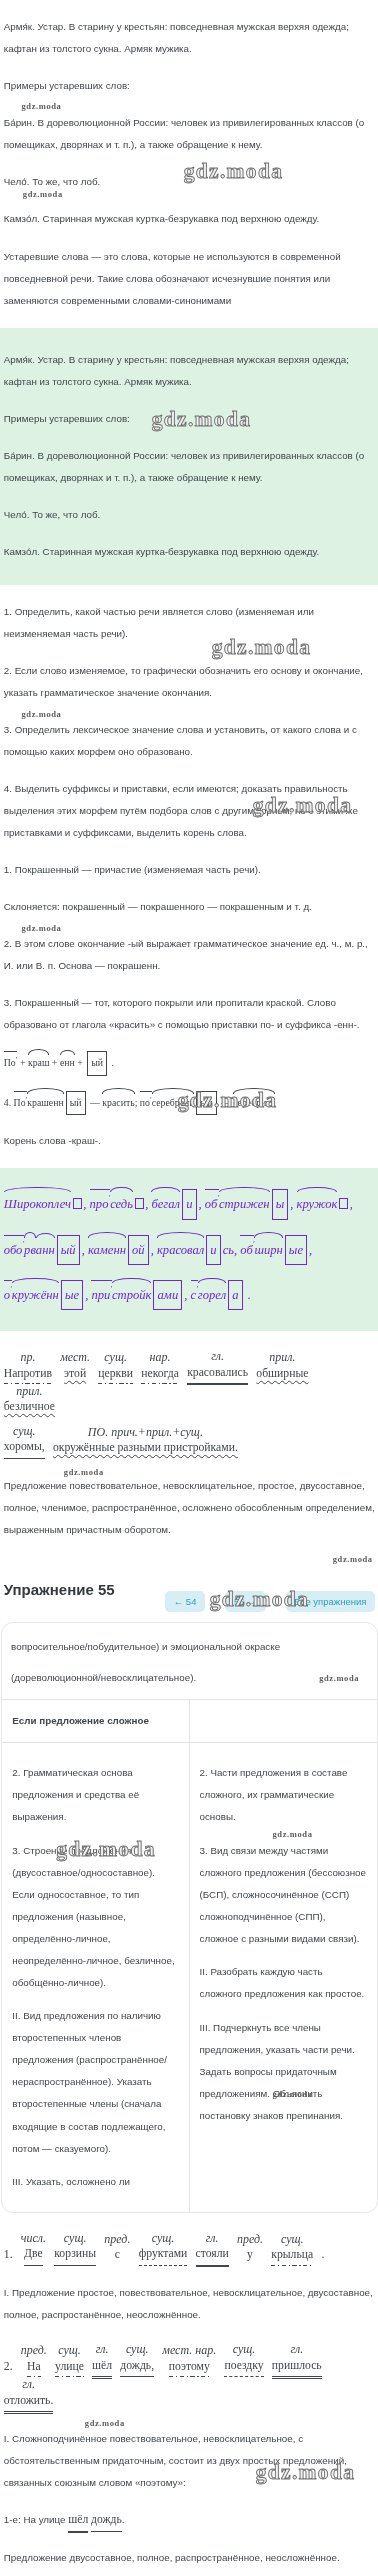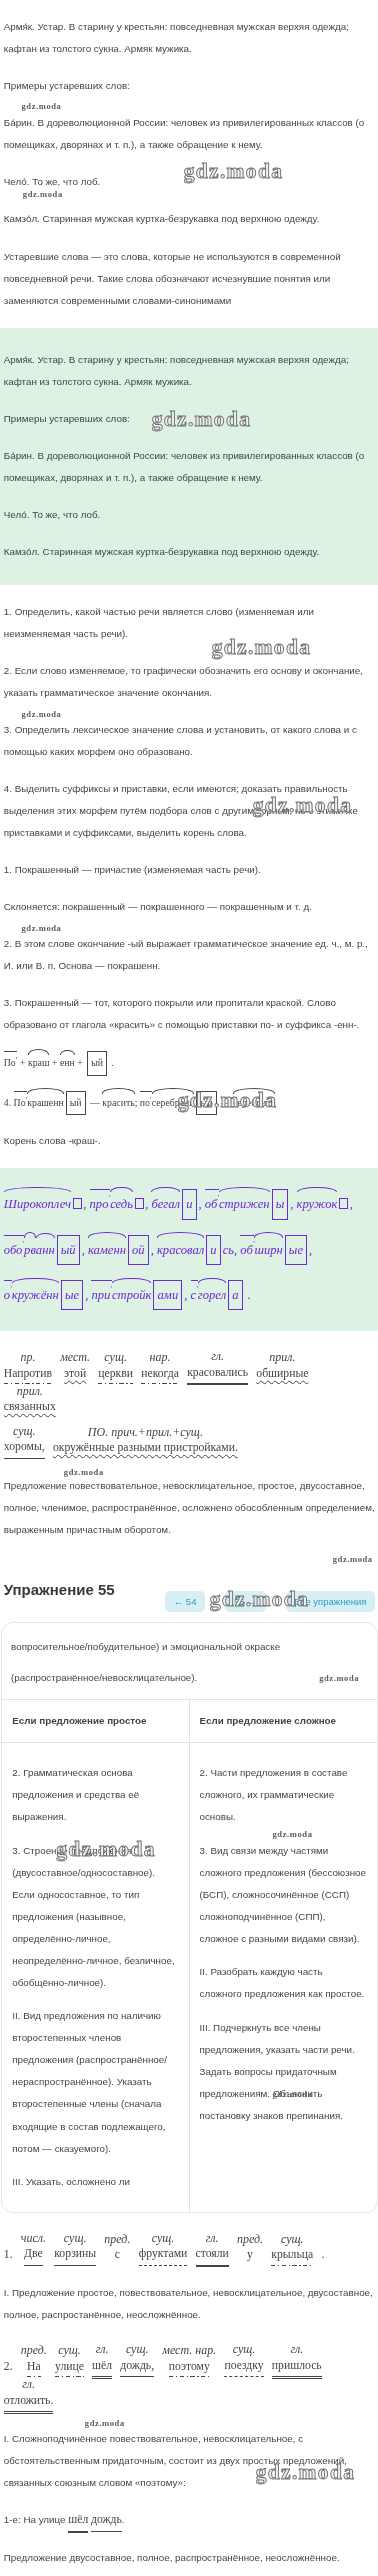--- a/index.html
+++ b/index.html
@@ -149,21 +149,21 @@
             <span class="word">
               <span class="pos">гл.</span>
               <span class="w u-double">красовались</span>
             </span>
             <span class="word">
               <span class="pos">прил.</span>
               <span class="w u-wavy">обширные</span>
             </span>
             <span class="word">
               <span class="pos">прил.</span>
-              <span class="w u-wavy">связанных</span>
+              <span class="w u-wavy">безличное</span>
             </span>
           </div>
           <div class="srow">
             <span class="word">
               <span class="pos">сущ.</span>
               <span class="w u-solid">хоромы,</span>
             </span>
             <span class="word">
               <span class="pos">ПО. прич.+прил.+сущ.</span>
               <span class="w u-wavy">окружённые разными пристройками.</span>
@@ -186,28 +186,27 @@
       <button class="navbtn">← 54</button>
       <button class="navbtn">56 →</button>
       <button class="navbtn">Все упражнения</button>
     </div>
     <span class="wm wm-sm" style="right:6.3px;top:-3.8px">gdz.moda</span>
   </div>
 
   <div class="card">
     <div class="card-intro doc">
       <p>вопросительное/побудительное) и эмоциональной окраске</p>
-      <p>(распространённое/невосклицательное).</p>
+      <p>(дореволюционной/невосклицательное).</p>
       <div class="wm-anchor">
           <span class="wm wm-sm" style="right:8.8px;top:-25px">gdz.moda</span>
         </div>
     </div>
     <div class="tbl">
       <div class="trow thead">
-        <div class="tcell">Если предложение простое</div>
         <div class="tcell">Если предложение сложное</div>
       </div>
       <div class="trow">
         <div class="tcell" id="tcell1">
           <div class="wm-anchor">
               <span class="wm wm-big" style="left:44px;top:74px">gdz.moda</span>
             </div>
         <p>2. Грамматическая основа предложения и средства её выражения.</p>
             <p>3. Строение предложения (двусоставное/односоставное). Если односоставное, то тип предложения (назывное, определённо-личное, неопределённо-личное, безличное, обобщённо-личное).</p>
             <p>II. Вид предложения по наличию второстепенных членов предложения (распространённое/ нераспространённое). Указать второстепенные члены (сначала входящие в состав подлежащего, потом — сказуемого).</p>

